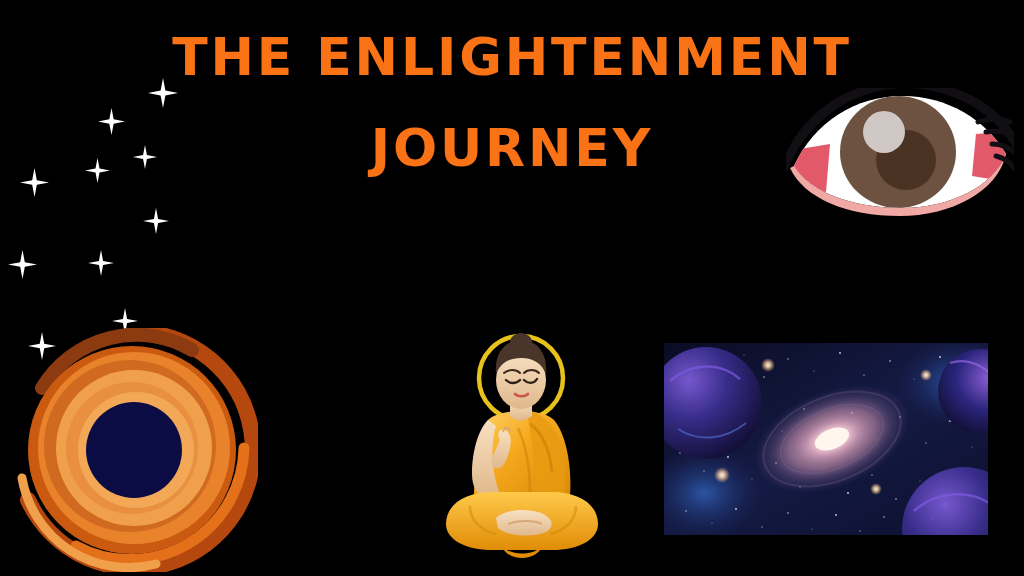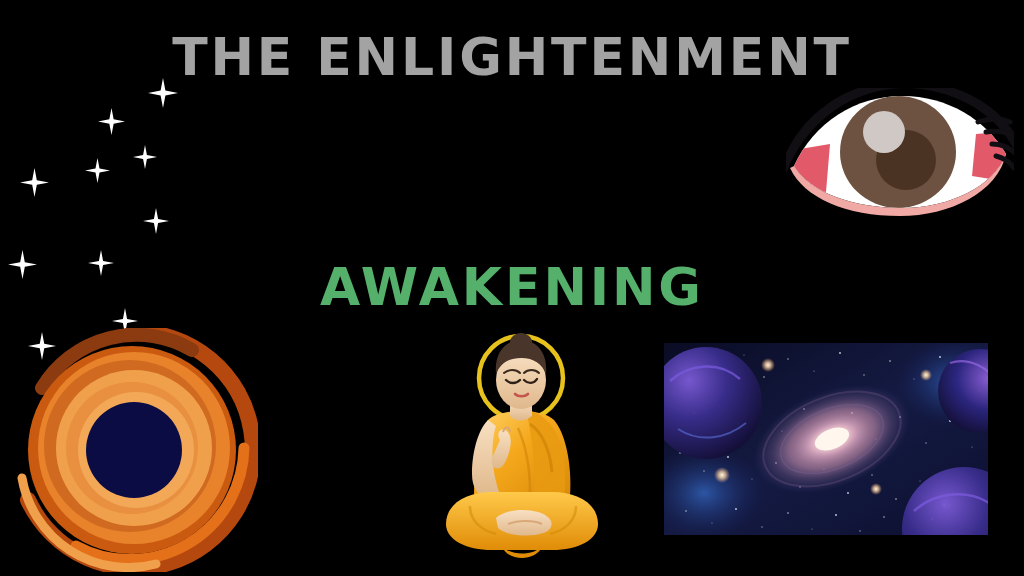--- a/index.html
+++ b/index.html
@@ -26,21 +26,21 @@
     text-align: center;
     font-family: "DejaVu Sans", sans-serif;
     font-weight: 700;
     letter-spacing: 0.055em;
     white-space: nowrap;
     text-transform: uppercase;
     line-height: 1;
     -webkit-font-smoothing: antialiased;
   }
   .headline {
-    color: #a3a3a3;
+    color: #f97316;
     font-size: 52px;
     text-align: center;
   }
   .subhead {
     color: #54B06A;
     font-size: 52px;
   }
   #title-line1 { top: 31px; }
   #title-line2 { top: 122px; }
   #sub-line1  { top: 179px; }
@@ -110,22 +110,22 @@
     <div class="star" style="left:85px;top:98px;width:25px;height:25px;"></div>
     <div class="star" style="left:20px;top:108px;width:29px;height:29px;"></div>
     <div class="star" style="left:143px;top:148px;width:26px;height:26px;"></div>
     <div class="star" style="left:8px;top:190px;width:29px;height:29px;"></div>
     <div class="star" style="left:88px;top:190px;width:26px;height:26px;"></div>
     <div class="star" style="left:112px;top:248px;width:26px;height:26px;"></div>
     <div class="star" style="left:28px;top:272px;width:28px;height:28px;"></div>
   </div>
 
   <div class="headline" id="title-line1">THE ENLIGHTENMENT</div>
-
-  <div class="subhead" id="sub-line2">AWAKENING</div>
+  <div class="headline" id="title-line2">JOURNEY</div>
+
 
   <div id="eye-illustration">
     <svg viewBox="0 0 228 128" width="228" height="128">
       <defs>
         <clipPath id="eyeClip">
           <path d="M8,78 C28,34 70,8 116,8 C162,8 200,32 220,66
                    C208,98 164,120 116,120 C66,120 24,104 8,78 Z"></path>
         </clipPath>
       </defs>
 

